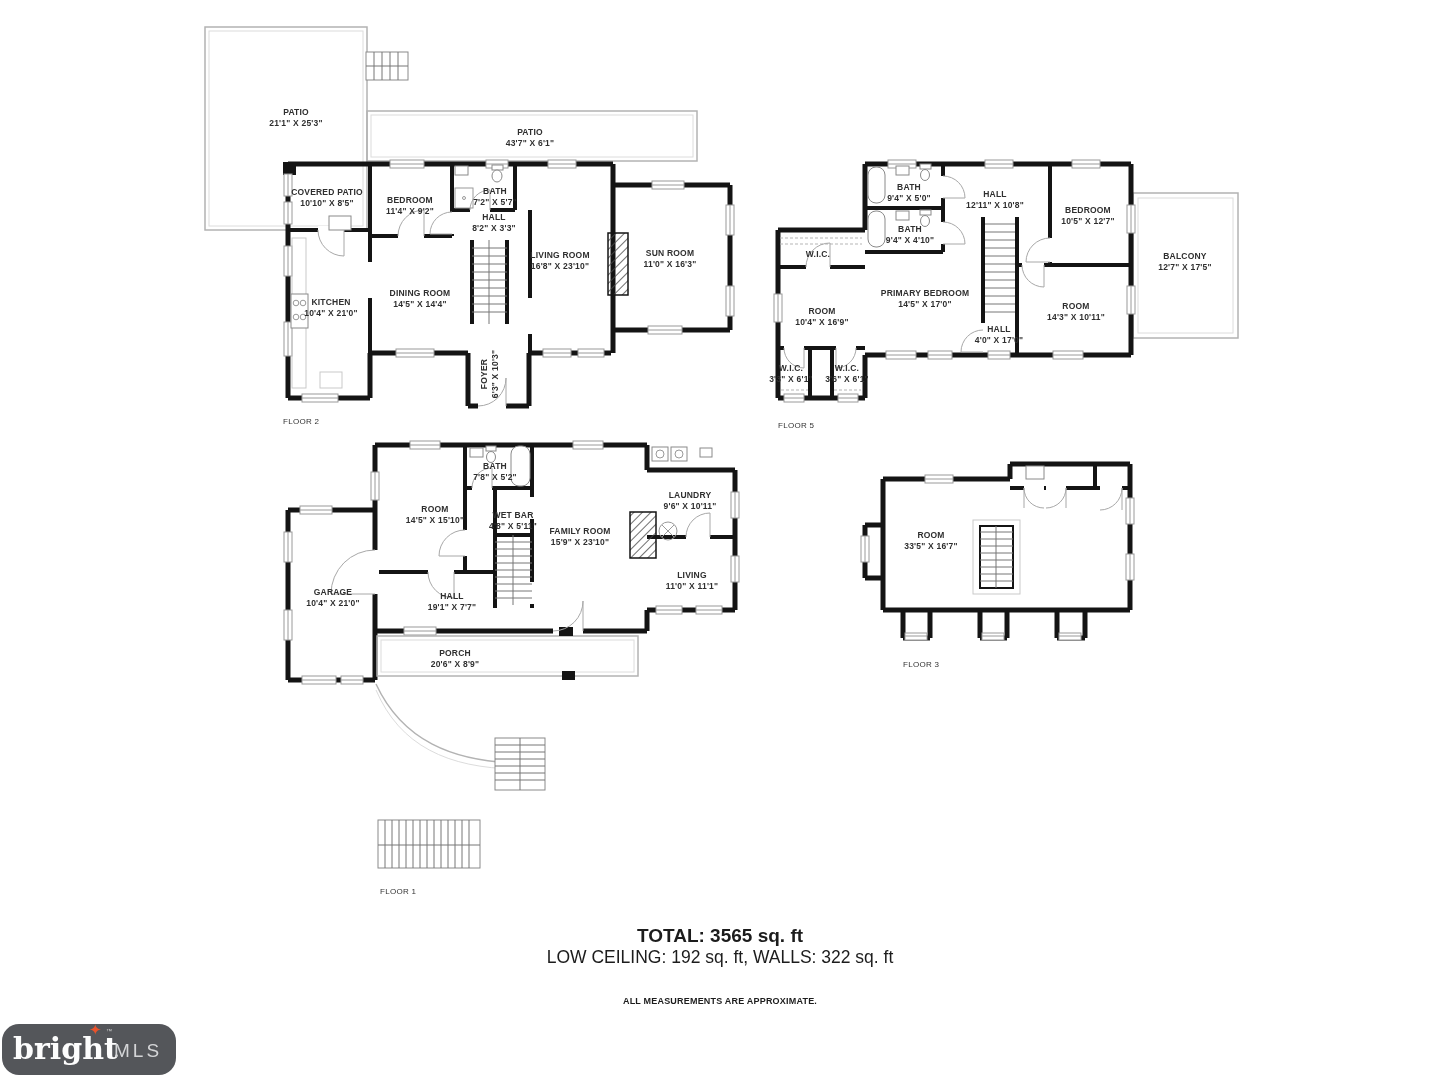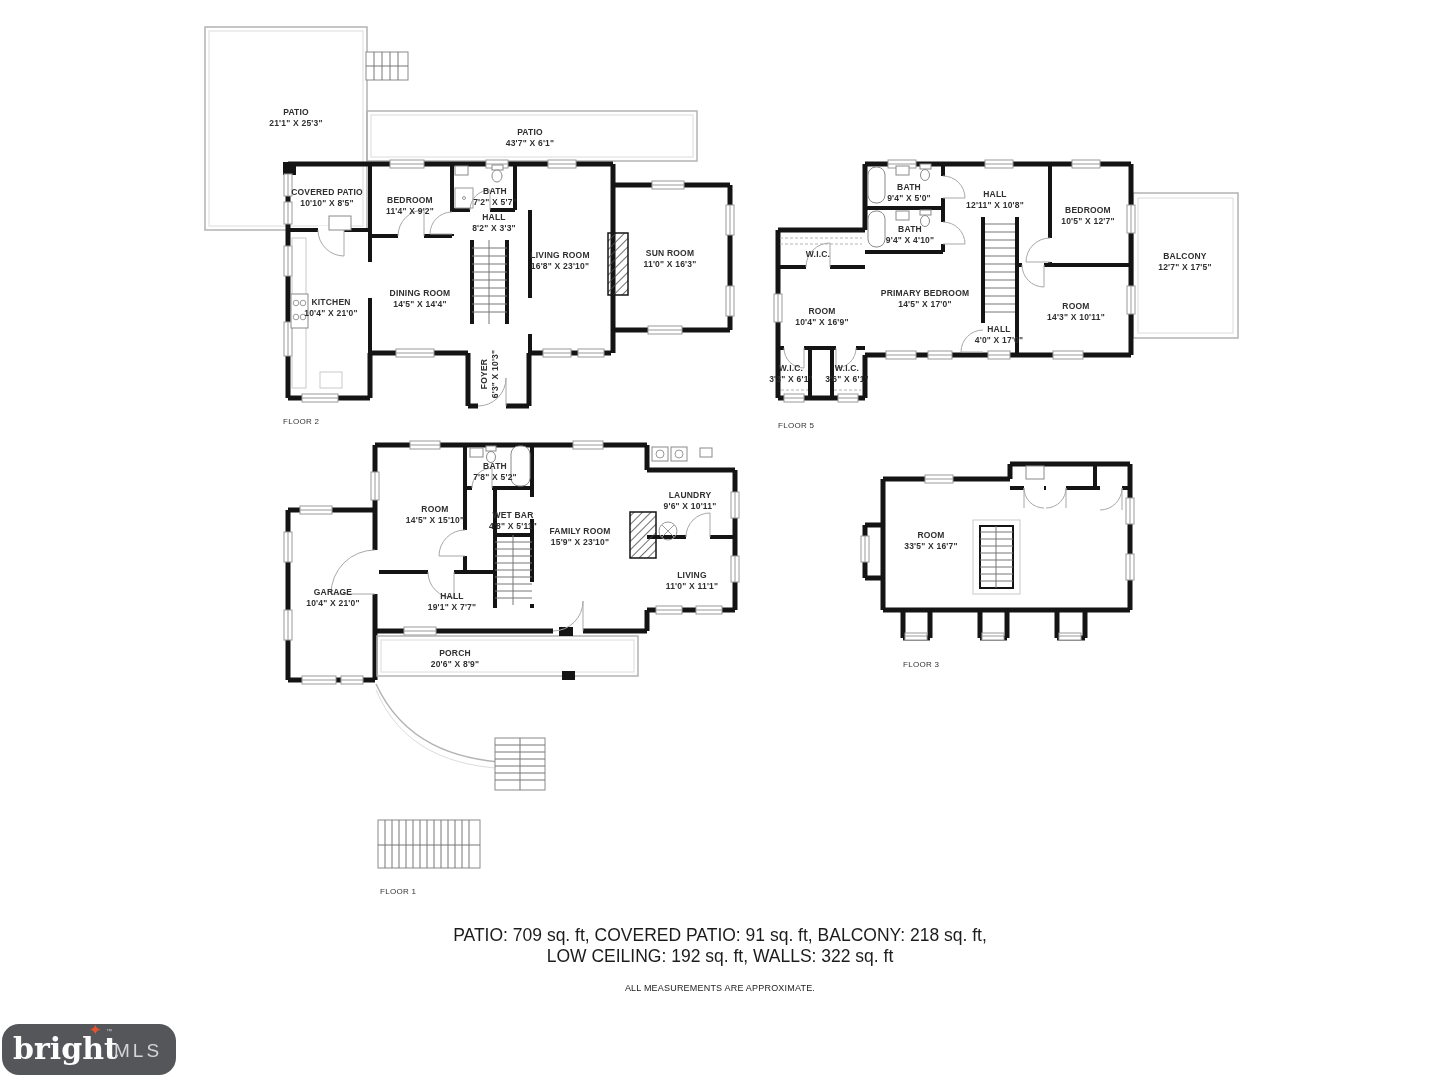--- a/index.html
+++ b/index.html
@@ -23,21 +23,21 @@
   .col{fill:#141414;stroke:none;}
 
   .rl{position:absolute;transform:translate(-50%,-50%);text-align:center;white-space:nowrap;
       font-size:8.5px;line-height:10.5px;font-weight:bold;color:#2f2f2f;letter-spacing:.2px;}
   .rl.rot{transform:translate(-50%,-50%) rotate(-90deg);}
   .fl{position:absolute;font-size:8px;font-weight:normal;color:#333333;letter-spacing:.3px;white-space:nowrap;}
 
   .summary{position:absolute;left:0;top:925px;width:1440px;text-align:center;color:#1c1c1c;}
   .summary .total{font-size:19px;font-weight:bold;line-height:22px;}
   .summary .line{font-size:17.5px;font-weight:normal;line-height:21px;}
-  .summary .disclaimer{font-size:9px;font-weight:normal;margin-top:16px;letter-spacing:.2px;}
+  .summary .disclaimer{font-size:9px;font-weight:bold;margin-top:28px;letter-spacing:.2px;}
 
   .logo{position:absolute;left:2px;top:1024px;width:174px;height:51px;background:#54565a;border-radius:17px;}
   .logo .logo-bright{position:absolute;left:11px;top:5px;font-family:"DejaVu Serif",serif;
         font-weight:bold;font-size:30px;line-height:40px;color:#fdfdfd;}
   .logo .logo-star{position:absolute;left:87px;top:-2px;font-size:15px;line-height:15px;}
   .logo .logo-tm{position:absolute;left:104px;top:4px;font-size:6px;color:#cfcfcf;}
   .logo .logo-mls{position:absolute;left:112px;top:16px;font-size:19px;color:#d4d5d7;
         letter-spacing:3px;font-weight:normal;}
 </style>
 </head>
@@ -539,21 +539,21 @@
     <div>ROOM</div>
     <div>33'5" X 16'7"</div>
   </div>
 
   <div class="fl" style="left:283px;top:417px">FLOOR 2</div>
   <div class="fl" style="left:778px;top:421px">FLOOR 5</div>
   <div class="fl" style="left:380px;top:887px">FLOOR 1</div>
   <div class="fl" style="left:903px;top:660px">FLOOR 3</div>
 
   <div class="summary">
-    <div class="line">PATIO: 709 sq. ft, COVERED PATIO: 91 sq. ft, BALCONY: 218 sq. ft,</div>
+    <div class="total">TOTAL: 3565 sq. ft</div>
     <div class="line">LOW CEILING: 192 sq. ft, WALLS: 322 sq. ft</div>
     <div class="disclaimer">ALL MEASUREMENTS ARE APPROXIMATE.</div>
   </div>
 
   <div class="logo">
     <span class="logo-bright">bright</span>
     <span class="logo-star" style="color:#e8532c">✦</span>
     <span class="logo-tm">™</span>
     <span class="logo-mls">MLS</span>
   </div>

